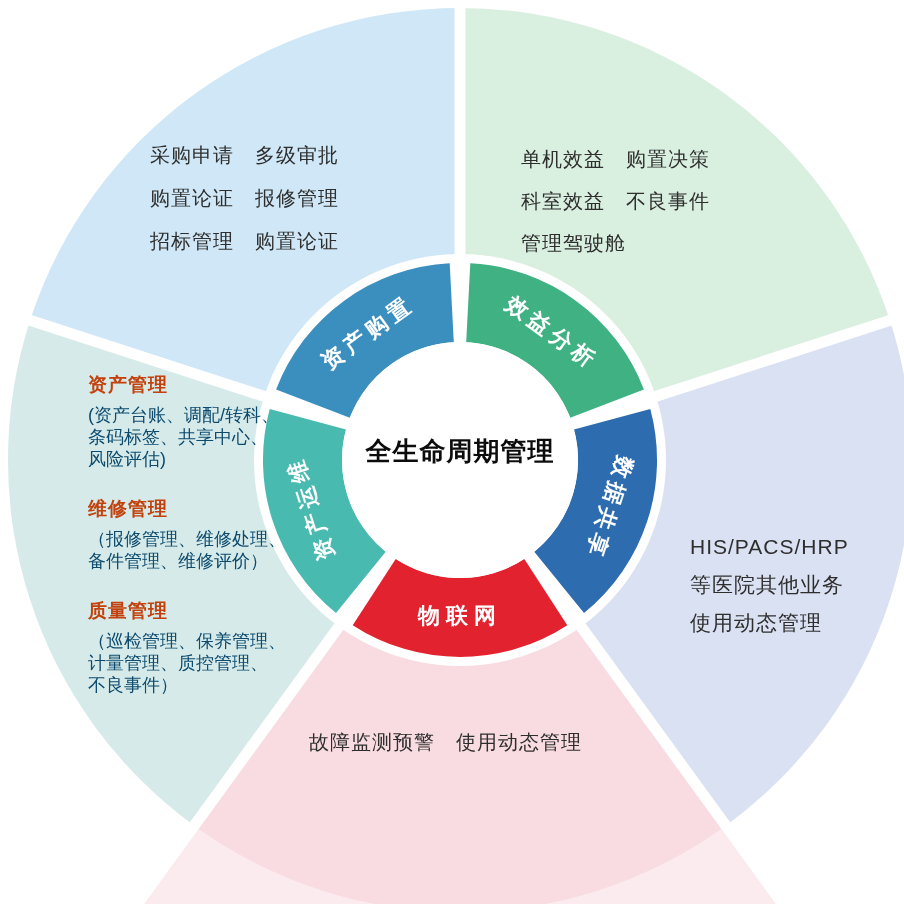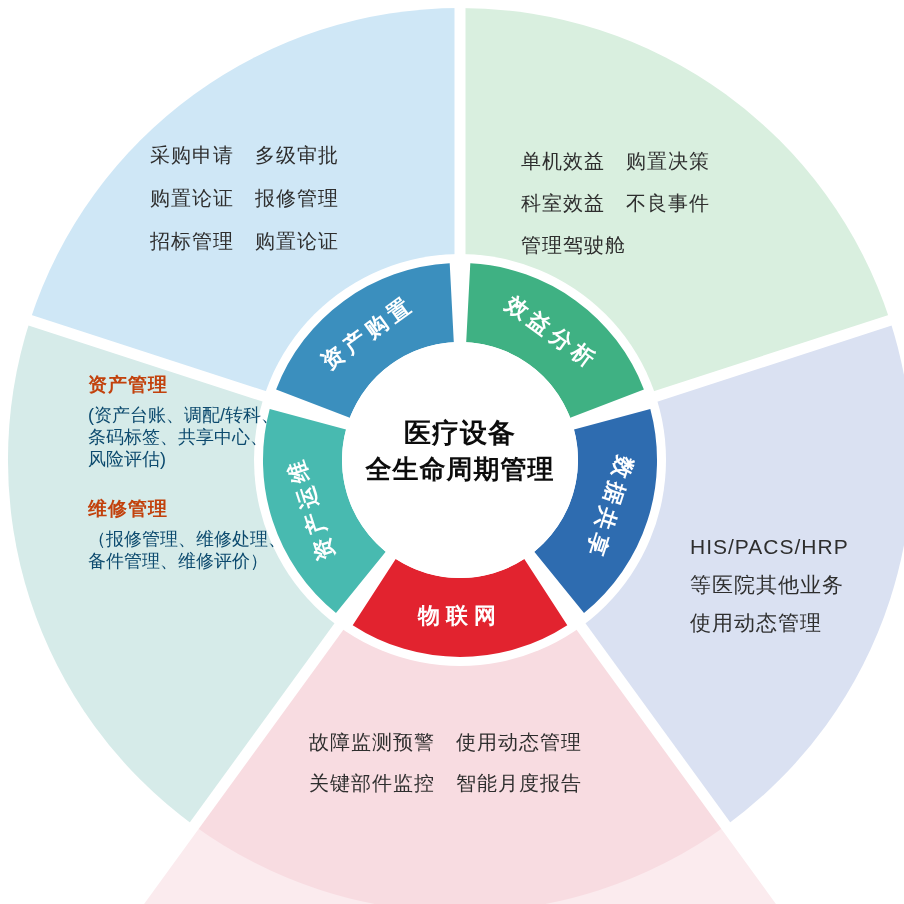--- a/index.html
+++ b/index.html
@@ -53,21 +53,21 @@
   .ring-label.datashare { left: 609px; top: 508px; transform: translate(-50%,-50%) rotate(108deg); }
   .ring-label.iot       { left: 460px; top: 616px; transform: translate(-50%,-50%); letter-spacing: 6px; }
   .ring-label.operation { left: 311px; top: 508px; transform: translate(-50%,-50%) rotate(-108deg); }
   .tblock {
     position: absolute;
     color: #2e2e2e;
     font-weight: 500;
     white-space: nowrap;
   }
   .block-purchase { left: 150px; top: 134px; font-size: 20px; line-height: 43px; letter-spacing: 1px; }
-  .block-benefit  { left: 521px; top: 140px; font-size: 20px; line-height: 42px; letter-spacing: 1px; }
+  .block-benefit  { left: 521px; top: 140px; font-size: 20px; line-height: 42px; letter-spacing: 1px; font-family: Liberation Mono, monospace; }
   .block-data     { left: 690px; top: 492px; font-size: 21px; line-height: 38px; letter-spacing: 1px; margin-top: 36px; }
   .block-iot      { left: 309px; top: 722px; font-size: 20px; line-height: 41px; letter-spacing: 1px; }
   .block-operation {
     left: 88px; top: 372px; width: 210px;
     white-space: normal;
     font-weight: 400;
   }
   .op-group { margin-bottom: 26px; }
   .op-heading {
     font-size: 19px;
@@ -113,21 +113,20 @@
     <path d="M 650.3 409.0 A 197 197 0 0 1 584.0 613.1 L 534.3 551.7 A 118 118 0 0 0 574.0 429.5 Z" fill="#2e6cb0"></path>
     <path d="M 567.3 625.2 A 197 197 0 0 1 352.7 625.2 L 395.7 559.0 A 118 118 0 0 0 524.3 559.0 Z" fill="#e2232f"></path>
     <path d="M 336.0 613.1 A 197 197 0 0 1 269.7 409.0 L 346.0 429.5 A 118 118 0 0 0 385.7 551.7 Z" fill="#48bab0"></path>
 
     <circle cx="460" cy="460" r="118" fill="#ffffff"></circle>
   </svg>
 
   <div class="overlay">
 
     <div class="center-title">
-      <div class="l1">医疗设备</div>
       <div class="l2">全生命周期管理</div>
     </div>
 
     <div class="ring-label purchase">资产购置</div>
     <div class="ring-label benefit">效益分析</div>
     <div class="ring-label datashare">数据共享</div>
     <div class="ring-label iot">物联网</div>
     <div class="ring-label operation">资产运维</div>
 
     <div class="tblock block-purchase">
@@ -143,31 +142,36 @@
     </div>
 
     <div class="tblock block-data">
       <div class="line">HIS/PACS/HRP</div>
       <div class="line">等医院其他业务</div>
       <div class="line">使用动态管理</div>
     </div>
 
     <div class="tblock block-iot">
       <div class="line">故障监测预警　使用动态管理</div>
-      <div class="line">关键部件监控　智能月度报告</div>
     </div>
 
     <div class="tblock block-operation">
       <div class="op-group">
         <div class="op-heading">资产管理</div>
         <div class="op-line">(资产台账、调配/转科、</div>
         <div class="op-line">条码标签、共享中心、</div>
         <div class="op-line">风险评估)</div>
       </div>
       <div class="op-group">
         <div class="op-heading">维修管理</div>
         <div class="op-line">（报修管理、维修处理、</div>
         <div class="op-line">备件管理、维修评价）</div>
       </div>
+      <div class="op-group">
+        <div class="op-heading">质量管理</div>
+        <div class="op-line">（巡检管理、保养管理、</div>
+        <div class="op-line">计量管理、质控管理、</div>
+        <div class="op-line">不良事件）</div>
+      </div>
     </div>
 
   </div>
 </div>
 
 </body></html>

